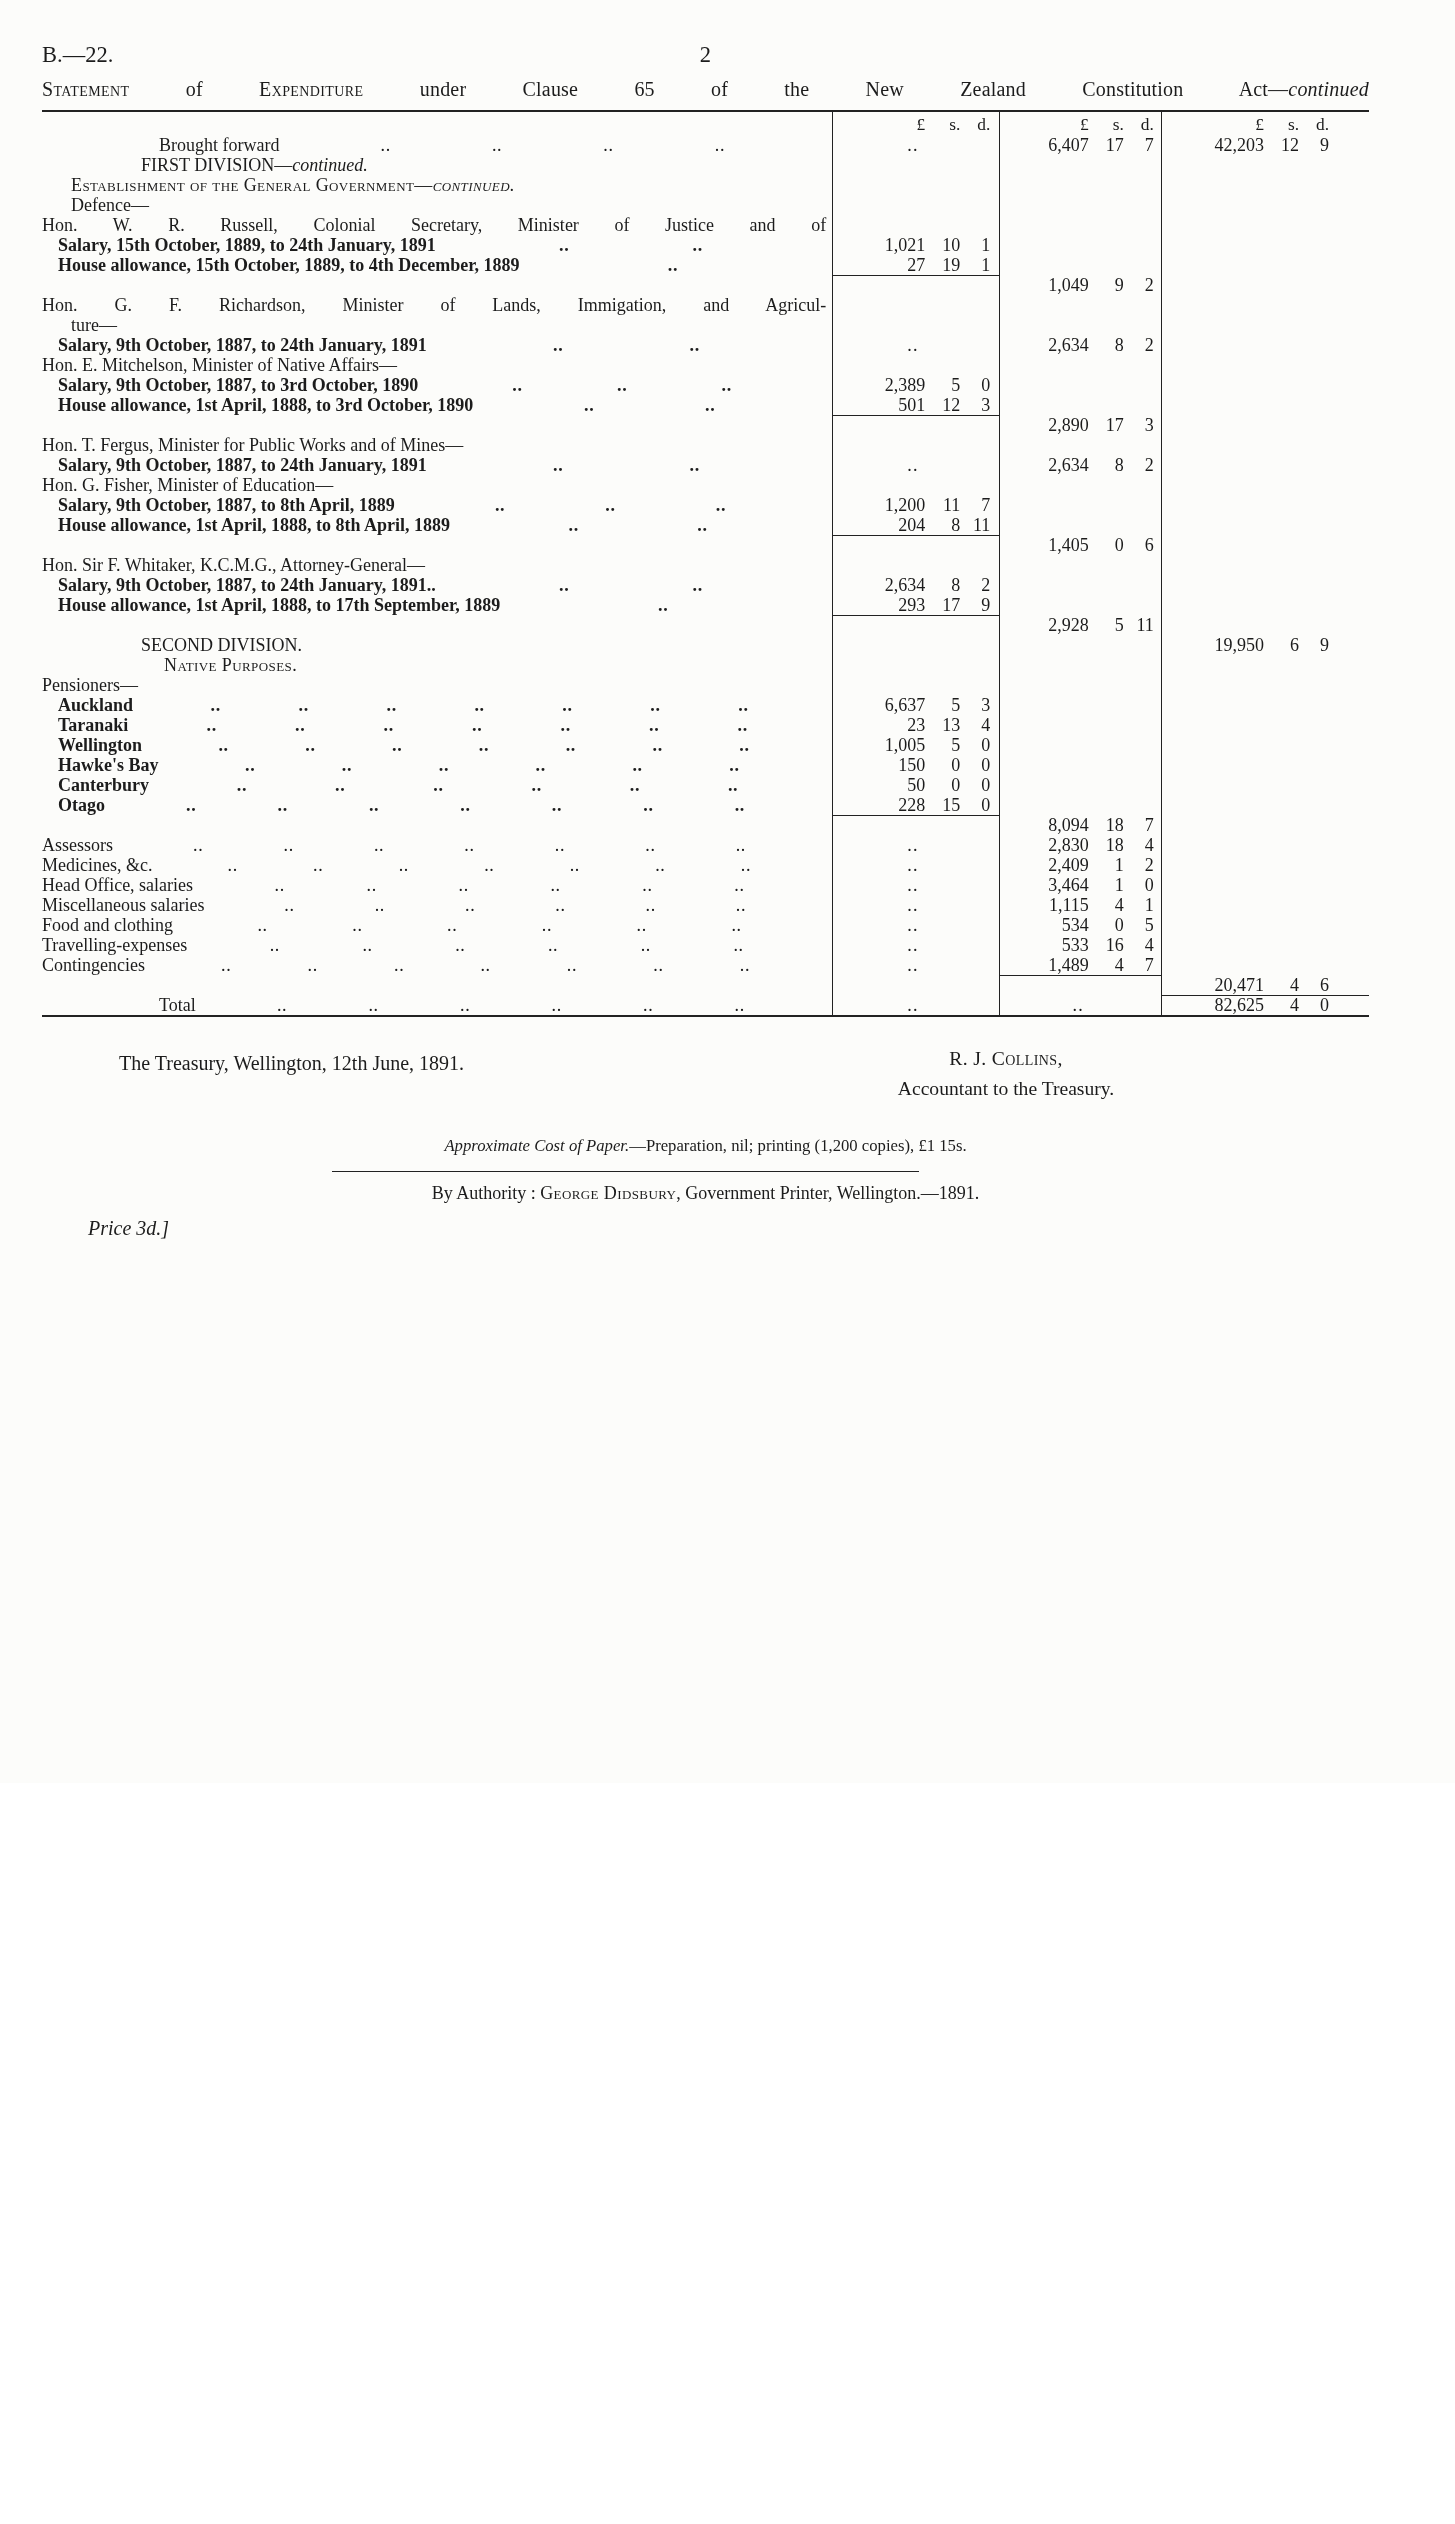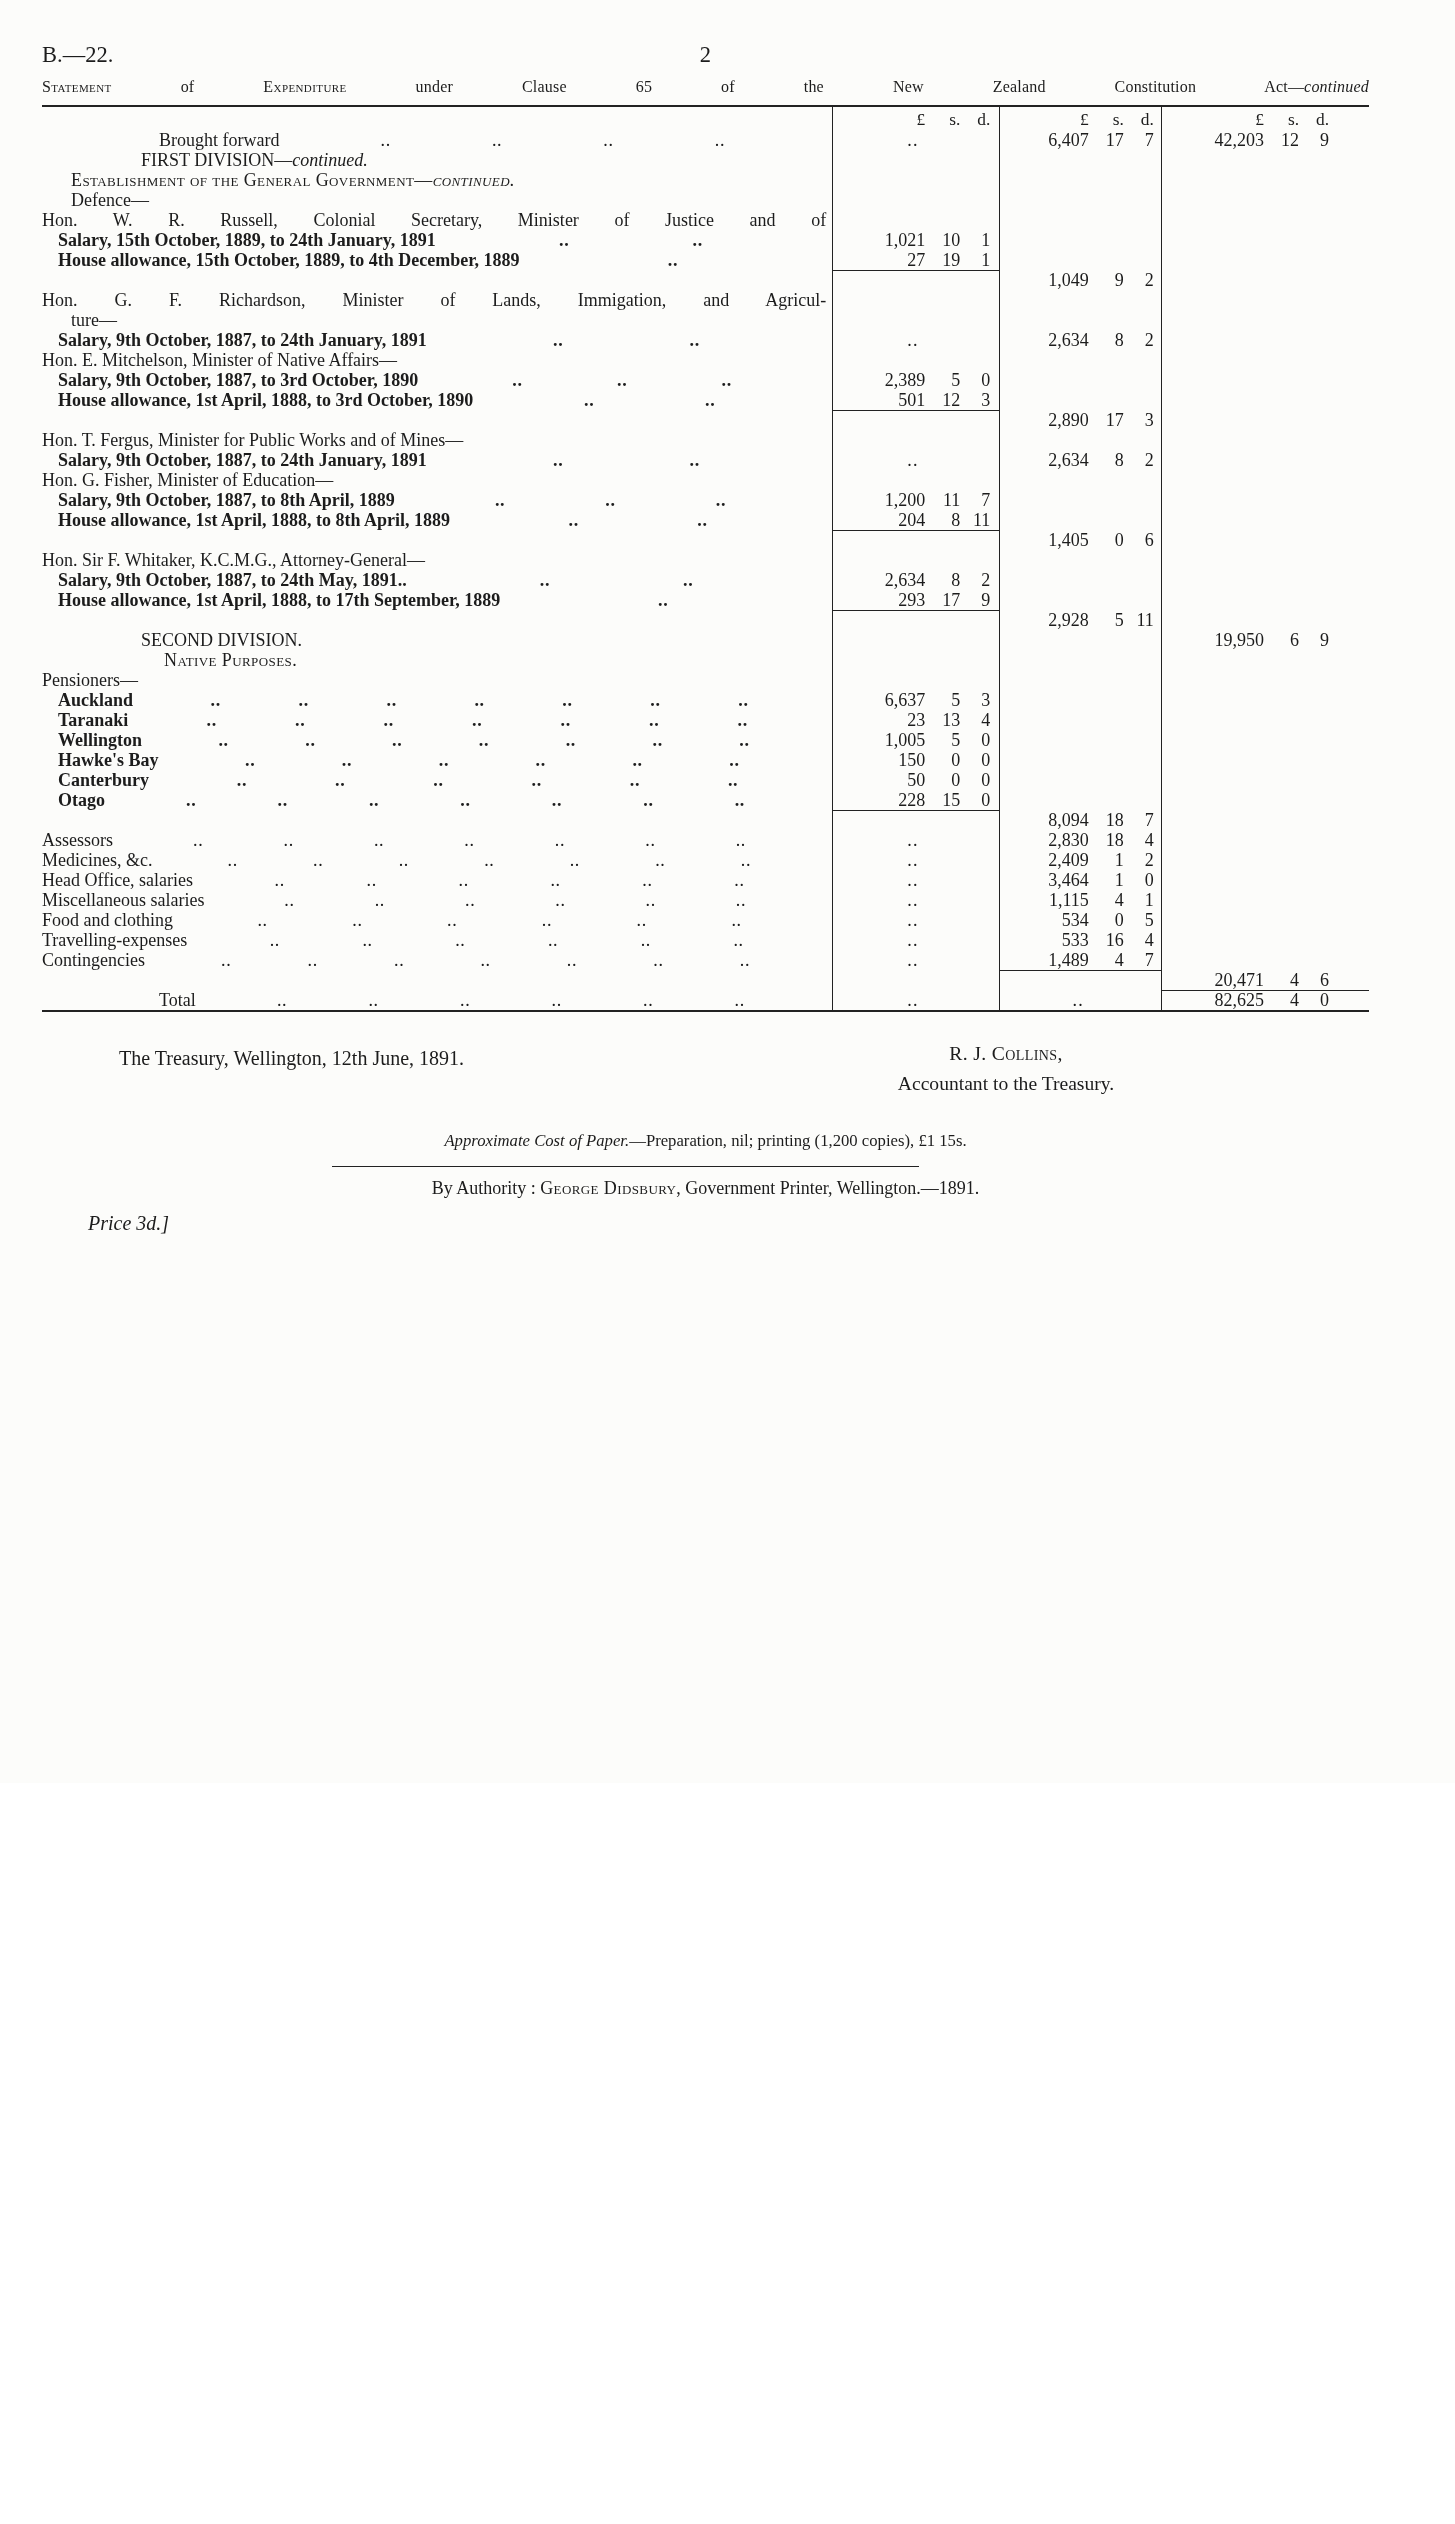--- a/index.html
+++ b/index.html
@@ -8,21 +8,21 @@
     font-family:"Liberation Serif","DejaVu Serif",serif;color:#1c1c1c;
     padding:42px 86px 0 42px;position:relative;overflow:hidden;
   }
   
   .hdr{display:flex;align-items:baseline;font-size:22.5px;margin-bottom:10px;}
   .hdr .third{flex:1;}
   .hdr .mid{text-align:center;}
   .hdr .right{text-align:right;}
   
   .title{
-    font-size:16px;letter-spacing:0.2px;text-align:justify;text-align-last:justify;
+    font-size:20px;letter-spacing:0.2px;text-align:justify;text-align-last:justify;
     margin-bottom:8.7px;white-space:pre-wrap;
   }
   .sc{font-variant:small-caps;letter-spacing:0.4px;}
   .it{font-style:italic;}
   
   .ledger{
     border-top:2.2px solid #222;border-bottom:2.2px solid #222;
     font-size:18px;line-height:20px;
   }
   .trow{display:flex;align-items:stretch;min-height:20px;}
@@ -353,21 +353,21 @@
       <div class="trow">
         <div class="cell desc ">
           <span class="lbl">Hon. Sir F. Whitaker, K.C.M.G., Attorney-General—</span>
         </div>
         <div class="cell c1"></div>
         <div class="cell c2"></div>
         <div class="cell c3"></div>
       </div>
       <div class="trow">
         <div class="cell desc i1">
-          <span class="lbl">Salary, 9th October, 1887, to 24th May, 1891..</span>
+          <span class="lbl">Salary, 9th October, 1887, to 24th January, 1891..</span>
           <span class="leader">
             <span>..</span>
             <span>..</span>
           </span>
         </div>
         <div class="cell c1">
           <span class="mp">2,634</span>
           <span class="ms">8</span>
           <span class="md">2</span>
         </div>

